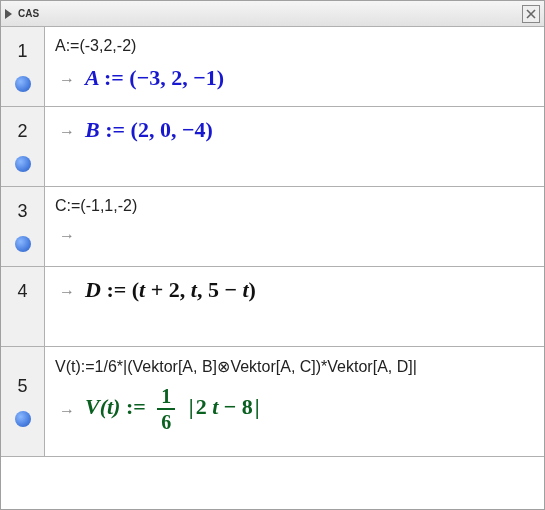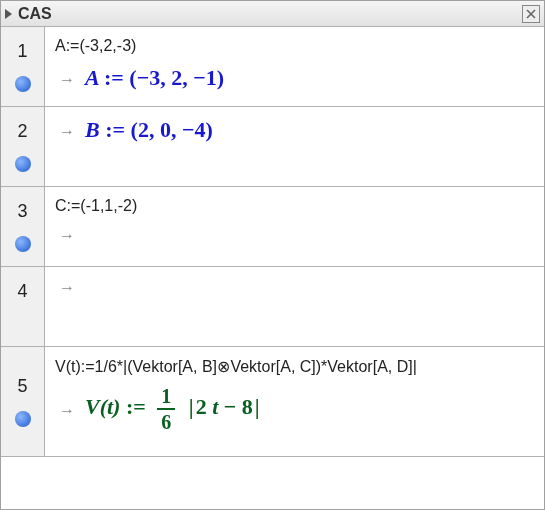--- a/index.html
+++ b/index.html
@@ -12,21 +12,21 @@
     overflow: hidden;
     border: 1px solid #a0a0a0;
   }
   .titlebar {
     height: 26px;
     background: linear-gradient(to bottom, #f5f5f5, #e2e2e2);
     border-bottom: 1px solid #b0b0b0;
     display: flex;
     align-items: center;
     padding: 0 4px;
-    font-size: 16px;
+    font-size: 10px;
     color: #333;
   }
   .titlebar .tri {
     width: 0; height: 0;
     border-top: 5px solid transparent;
     border-bottom: 5px solid transparent;
     border-left: 7px solid #555;
     margin-right: 6px;
   }
   .titlebar .title { font-weight: bold; flex: 1; }
@@ -123,21 +123,21 @@
     </svg>
   </div>
 </div>
 
 <div class="row">
   <div class="gutter">
     <div>1</div>
     <div class="bullet"></div>
   </div>
   <div class="content">
-    <div class="input-line">A:=(-3,2,-3)</div>
+    <div class="input-line">A:=(-3,2,-2)</div>
     <div class="output-line">
       <span class="arrow">→</span>
       <span class="formula blue">
         <span>A</span>
         <span class="op"> := </span>
         <span class="nonit">(−3, 2, −1)</span>
       </span>
     </div>
   </div>
 </div>
@@ -173,20 +173,25 @@
 </div>
 
 <div class="row">
   <div class="gutter">
     <div>4</div>
     <div class="bullet hidden"></div>
   </div>
   <div class="content">
     <div class="output-line">
       <span class="arrow">→</span>
+      <span class="formula black">
+        <span>D</span>
+        <span class="op"> := </span>
+        <span class="nonit">(</span><span>t</span><span class="nonit"> + 2, </span><span>t</span><span class="nonit">, 5 − </span><span>t</span><span class="nonit">)</span>
+      </span>
     </div>
   </div>
 </div>
 
 <div class="row" style="min-height:110px;">
   <div class="gutter">
     <div>5</div>
     <div class="bullet"></div>
   </div>
   <div class="content">

